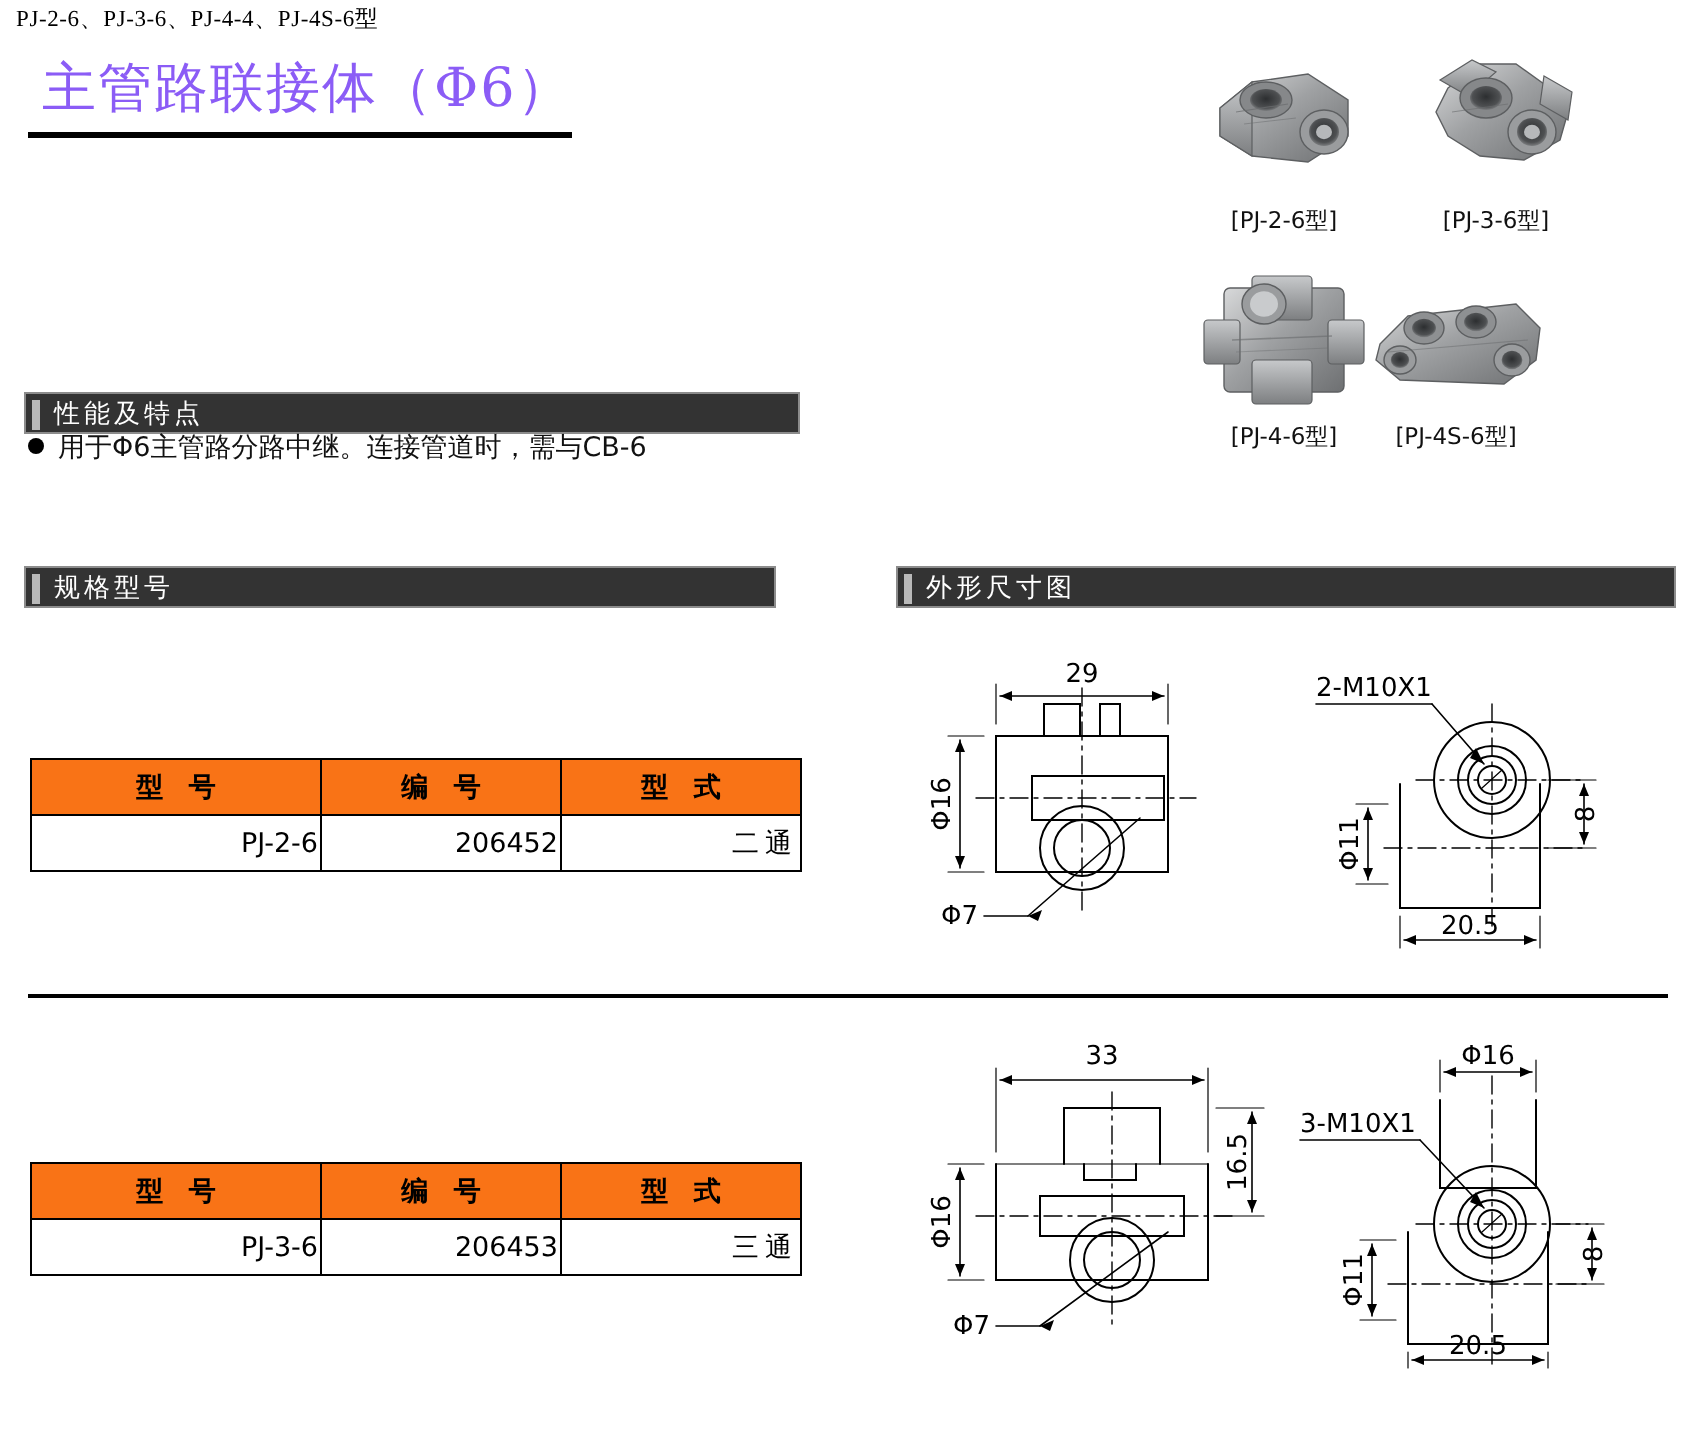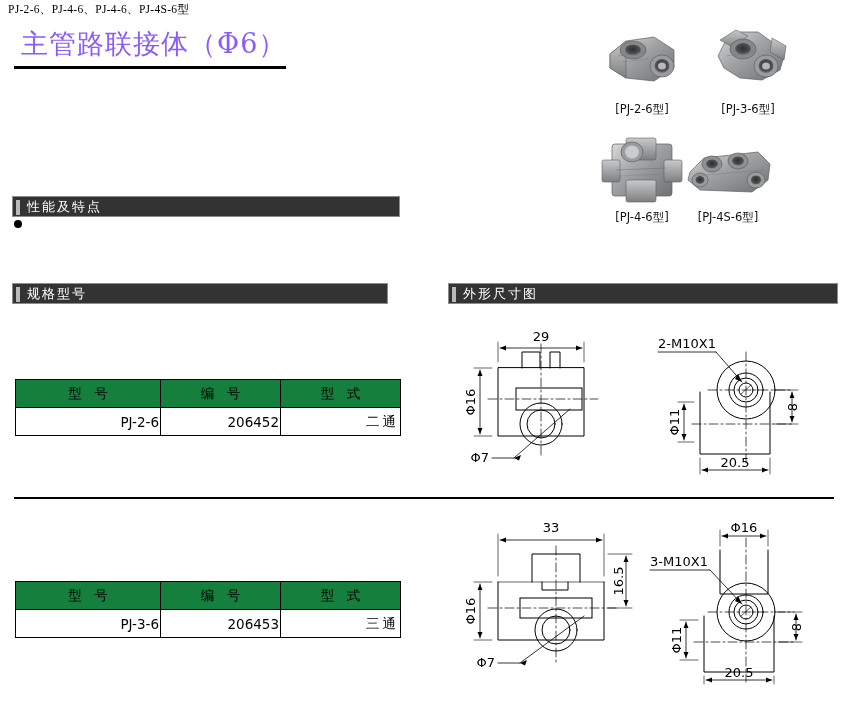--- a/index.html
+++ b/index.html
@@ -116,23 +116,24 @@
   .spec-table th, .spec-table td {
     border: 1px solid #000;
     text-align: center;
     font-size: 13.5px;
     font-family: "DejaVu Sans", "Liberation Sans", sans-serif;
     height: 25px;
     font-weight: normal;
     color: #000;
   }
   .spec-table th {
-    background: #15803d;
+    background: #f97316;
     letter-spacing: 4px;
     text-indent: 4px;
+    font-weight: bold;
   }
   .spec-table td {
     background: #ffffff;
     text-align: right;
   }
   .spec-table td.type-cell { letter-spacing: 3px; text-indent: 3px; }
   .spec-table col.c1 { width: 145px; }
   .spec-table col.c2 { width: 120px; }
   .spec-table col.c3 { width: 120px; }
 
@@ -166,21 +167,21 @@
   
   .draw {
     position: absolute;
   }
   #draw-a { left: 462px; top: 330px; }
   #draw-b { left: 462px; top: 520px; }
 </style>
 </head>
 <body>
 
-<div class="model-codes">PJ-2-6、PJ-4-6、PJ-4-6、PJ-4S-6型</div>
+<div class="model-codes">PJ-2-6、PJ-3-6、PJ-4-4、PJ-4S-6型</div>
 
 <div class="page-title">主管路联接体（Φ6）</div>
 <div class="title-rule"></div>
 
 <div class="photo-cell" id="photo-0">
   <svg width="92" height="72" viewBox="0 0 92 72">
     <defs>
       <linearGradient id="mg1" x1="0" y1="0" x2="1" y2="1">
         <stop offset="0%" stop-color="#d8d9da"></stop>
         <stop offset="45%" stop-color="#9fa1a3"></stop>
@@ -254,21 +255,21 @@
   </svg>
   <div class="photo-cap">[PJ-4S-6型]</div>
 </div>
 
 <div class="sec-bar" id="sec-features">
   <span class="accent"></span>
   <span class="sec-label">性能及特点</span>
 </div>
 
 <div class="feature-block">
-  <span class="bullet"></span>
+  <span class="bullet"></span><span>用于Φ6主管路分路中继。连接管道时，需与CB-6</span>
 </div>
 
 <div class="sec-bar" id="sec-specs">
   <span class="accent"></span>
   <span class="sec-label">规格型号</span>
 </div>
 
 <div class="sec-bar" id="sec-dims">
   <span class="accent"></span>
   <span class="sec-label">外形尺寸图</span>

